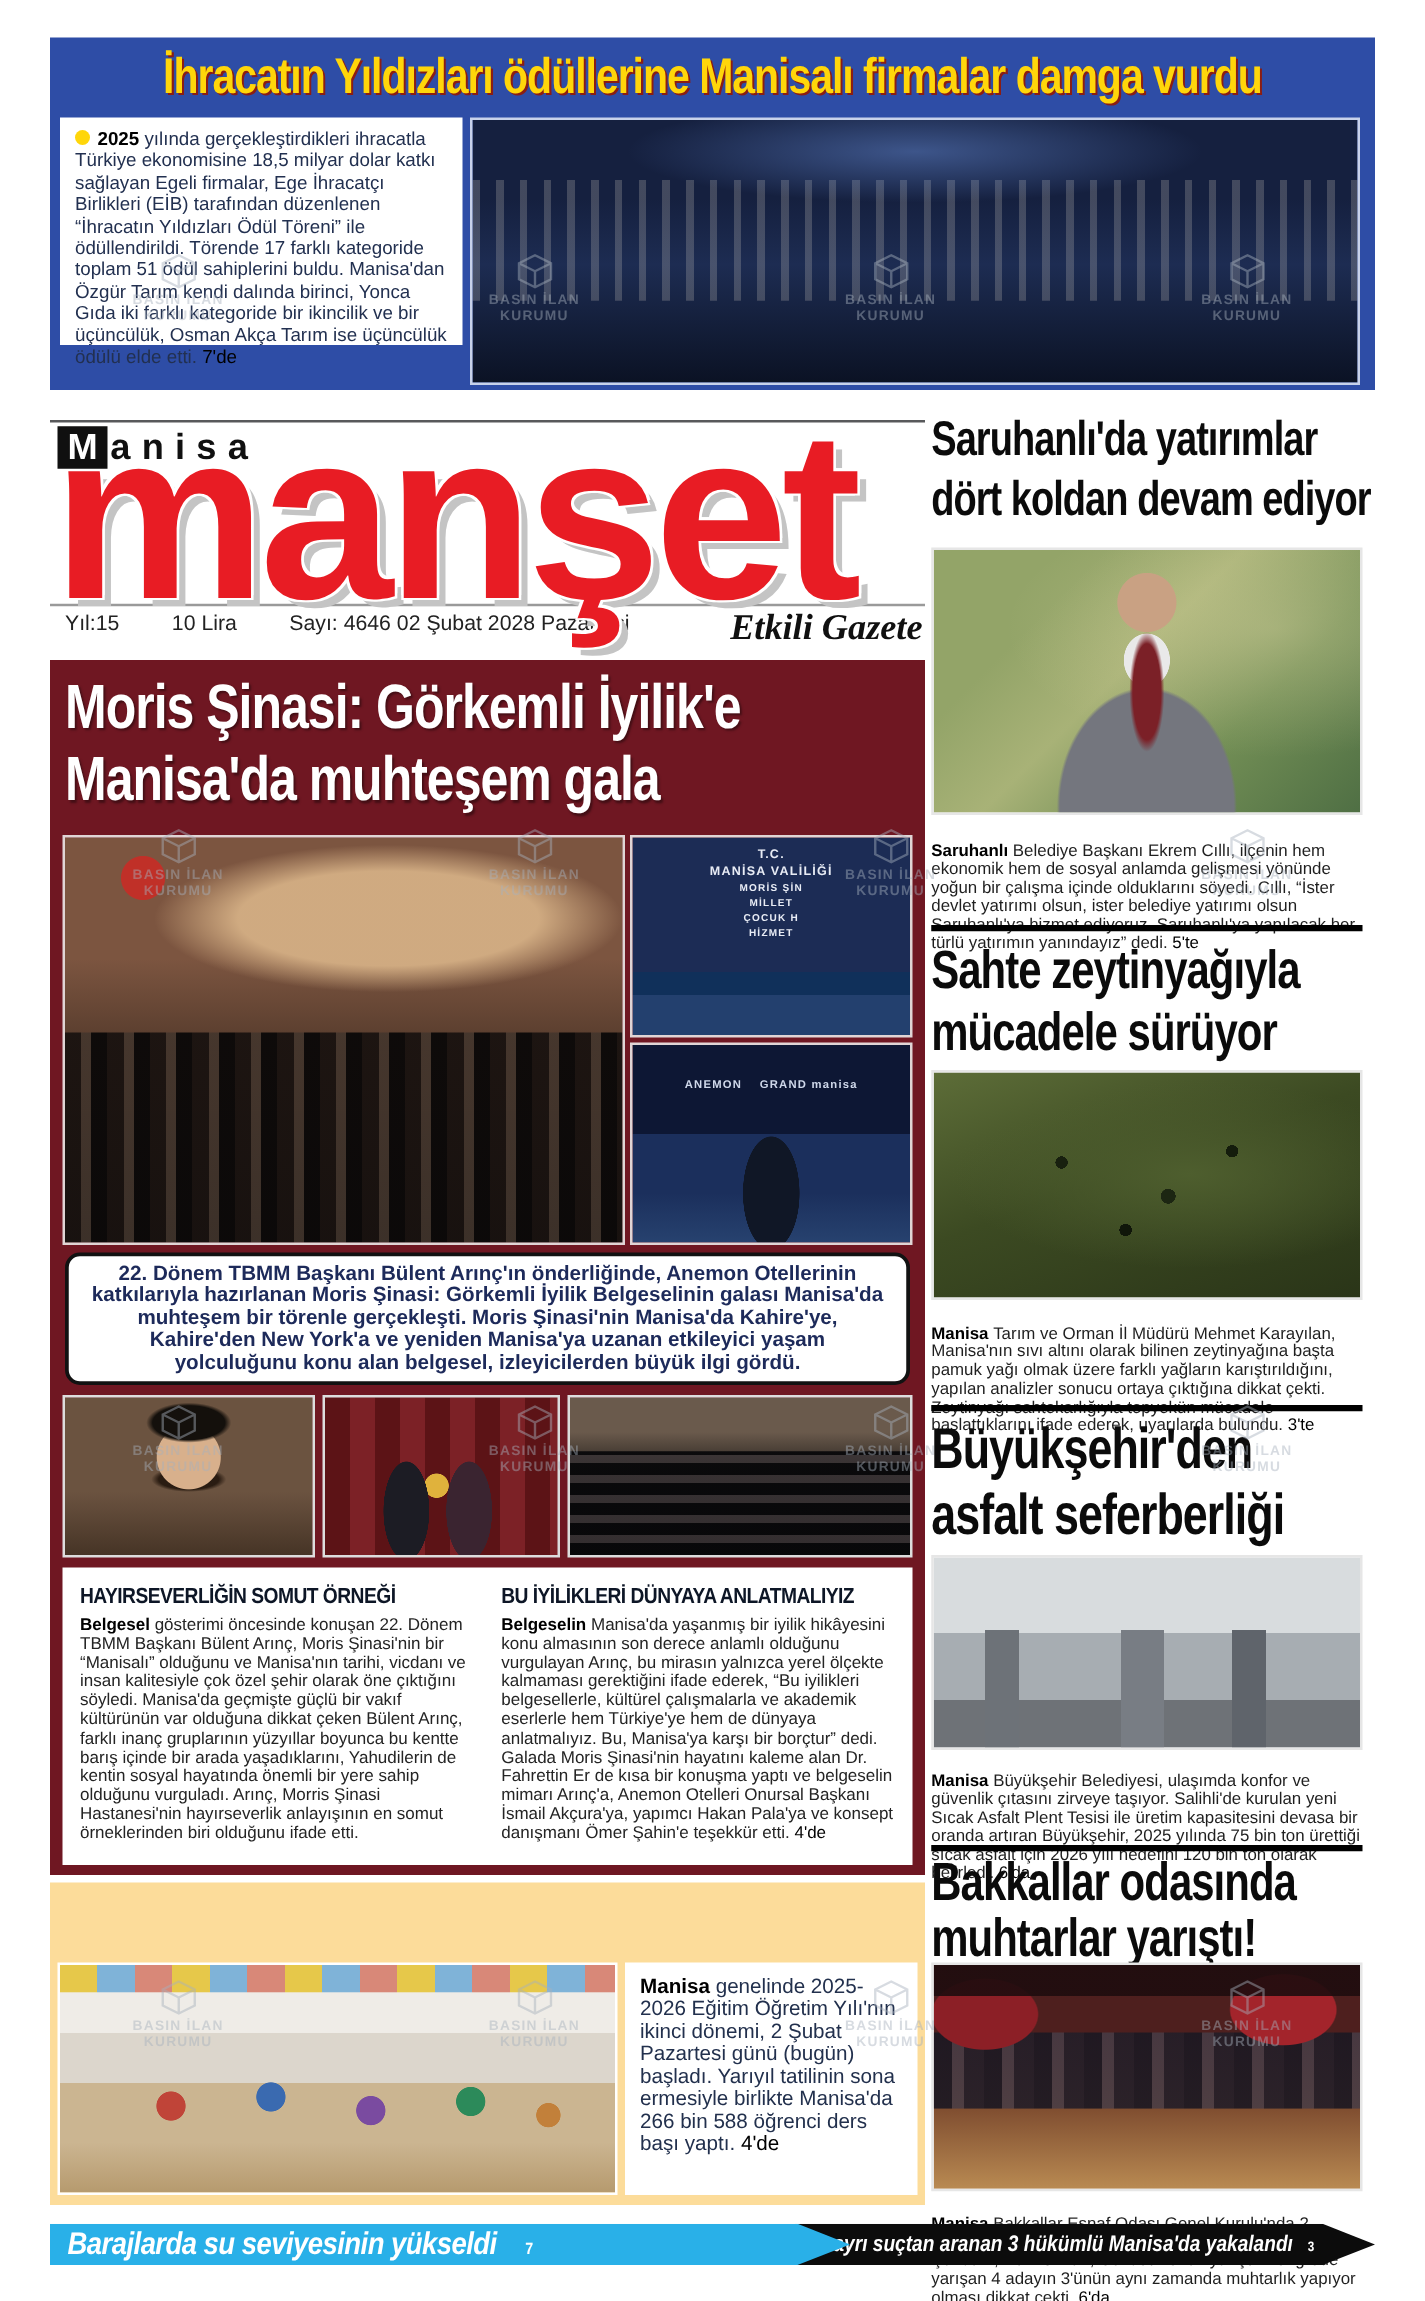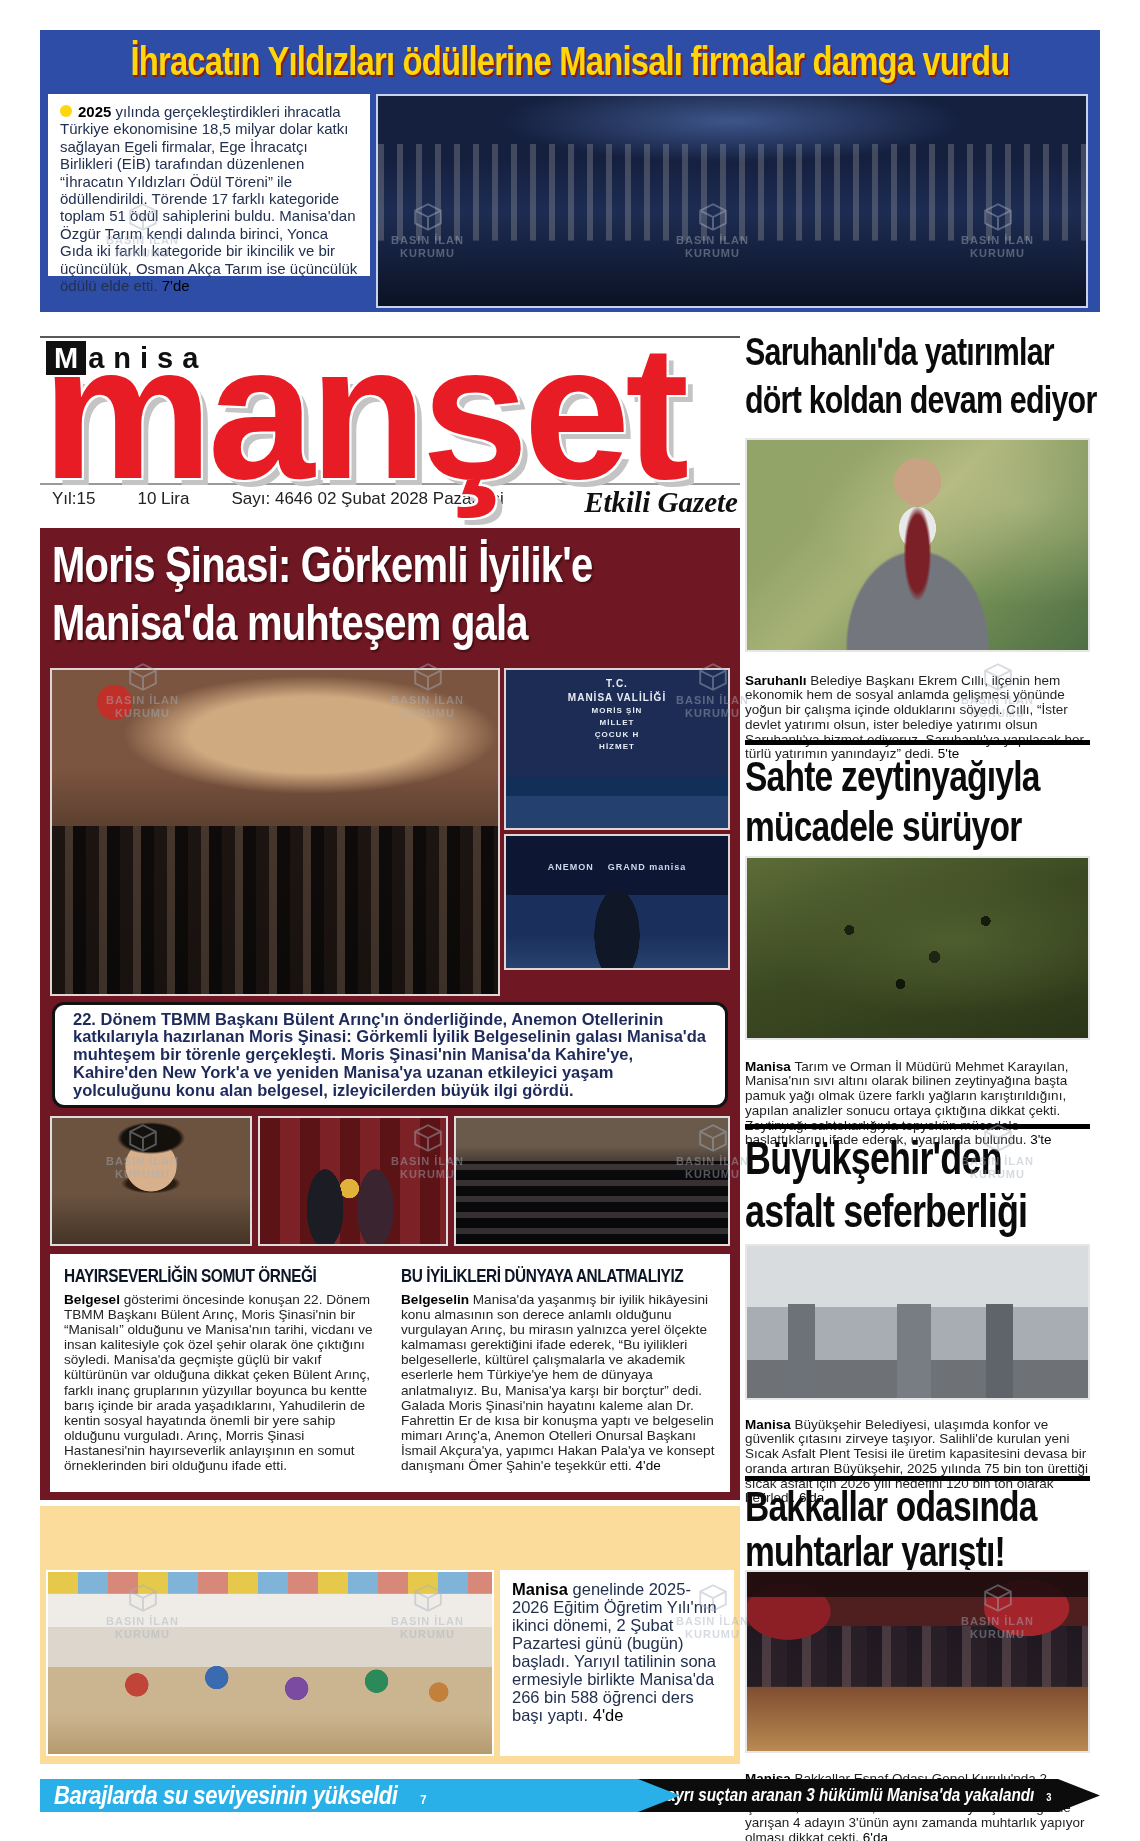--- a/index.html
+++ b/index.html
@@ -89,30 +89,30 @@
   .gala-photo{left:10px;top:140px;width:450px;height:328px;border:2px solid #e0d5d5;box-sizing:border-box;background:
       radial-gradient(circle 18px at 14% 10%, #c03028 96%, transparent),
       radial-gradient(ellipse 60% 26% at 58% 20%, rgba(222,185,140,.85) 45%, transparent 70%),
       repeating-linear-gradient(90deg, rgba(22,16,14,.9) 0 13px, rgba(64,52,44,.8) 13px 21px, rgba(10,8,8,.95) 21px 34px) 0 100%/100% 52% no-repeat,
       linear-gradient(180deg,#7c5540 0 30%,#5d4030 48%,#2b211b 100%);}
   .banner-photo{left:464px;top:140px;width:226px;height:162px;border:2px solid #e0d5d5;box-sizing:border-box;
       background:linear-gradient(180deg,#1c2c55 0 68%,#10305a 68% 80%,#23406e 80% 100%);
       display:flex;flex-direction:column;align-items:center;padding-top:8px;gap:3px;}
   .banner-photo .bl{color:#e8ecf5;font-size:8px;font-weight:bold;letter-spacing:1px;}
   .banner-photo .big{font-size:10px;}
-  .podium-photo{left:464px;top:306px;width:226px;height:136px;border:2px solid #e0d5d5;box-sizing:border-box;
+  .podium-photo{left:464px;top:306px;width:226px;height:162px;border:2px solid #e0d5d5;box-sizing:border-box;
       background:
       radial-gradient(ellipse 30px 60px at 50% 75%, #101726 75%, transparent 76%),
       linear-gradient(180deg,#0d1734 0 45%,#1b2f5c 45% 75%,#27426f 100%);
       display:flex;justify-content:center;gap:14px;padding-top:26px;}
   .podium-photo .pl{color:#cfd8ea;font-size:9px;font-weight:bold;letter-spacing:1px;height:14px;}
   .summary-box{left:12px;top:474px;width:676px;height:106px;background:#fff;border:3px solid #121212;
       border-radius:12px;box-sizing:border-box;display:flex;align-items:center;}
   .summary-box p{margin:0 auto;padding:0 18px;font-size:16.5px;line-height:17.8px;font-weight:bold;
-      color:#1d2a5a;text-align:left;}
+      color:#1d2a5a;text-align:center;}
   .strip{left:10px;top:588px;width:680px;height:130px;display:flex;gap:6px;}
   .strip>div{height:100%;border:2px solid #ddd;box-sizing:border-box;}
   .ph-puppet{width:202px;background:
       radial-gradient(ellipse 34px 16px at 50% 16%, #14100c 85%, transparent),
       radial-gradient(circle 26px at 50% 38%, #d8b08c 97%, transparent),
       radial-gradient(ellipse 30px 10px at 50% 52%, #2a1c12 80%, transparent),
       linear-gradient(180deg,#6b5340 0 60%,#463426 100%);}
   .ph-flowers{width:190px;background:
       radial-gradient(ellipse 26px 56px at 35% 72%, #1c1c24 70%, transparent 71%),
       radial-gradient(ellipse 26px 56px at 62% 72%, #3a2430 70%, transparent 71%),

